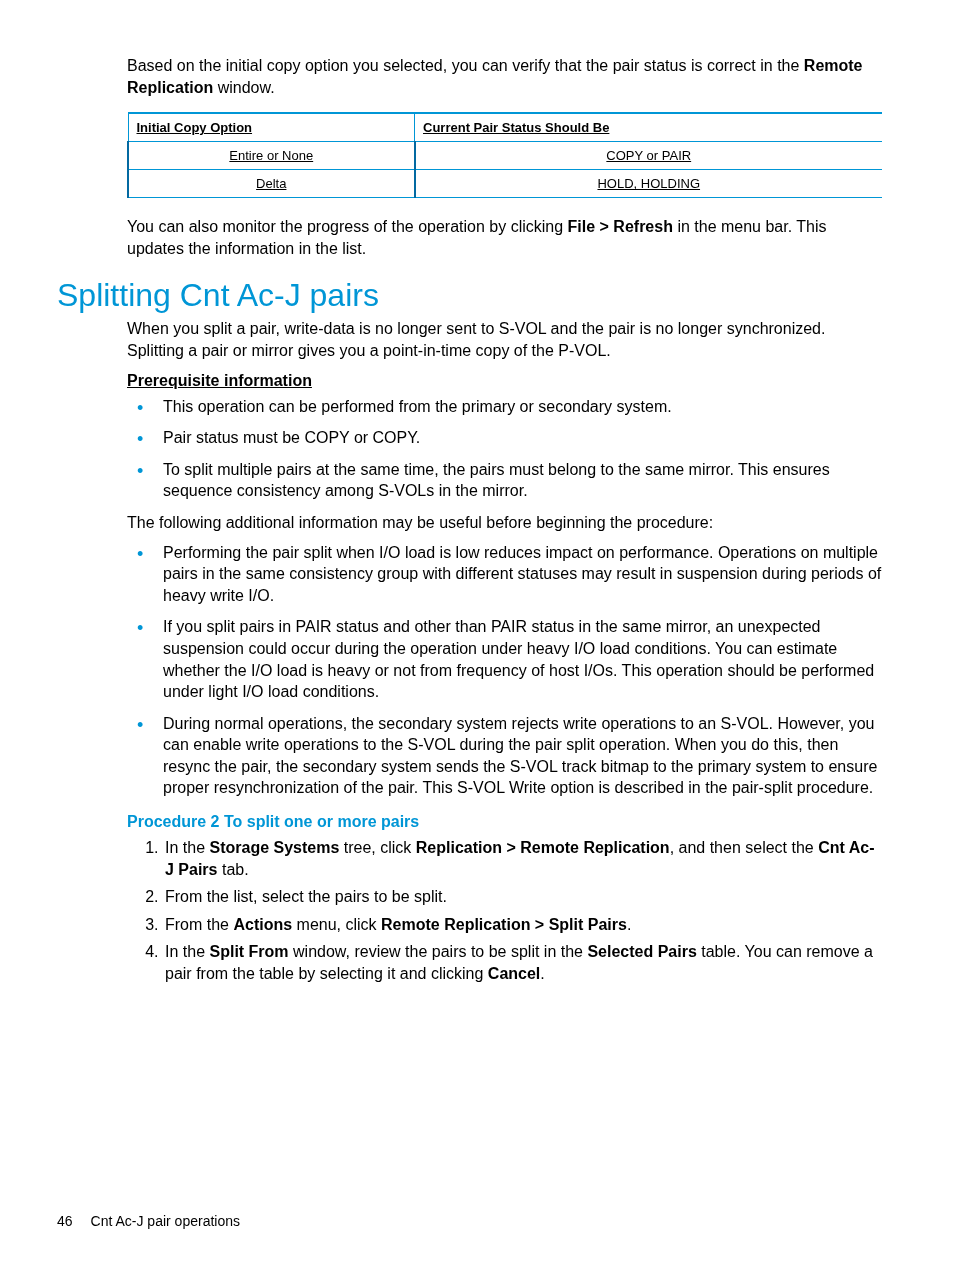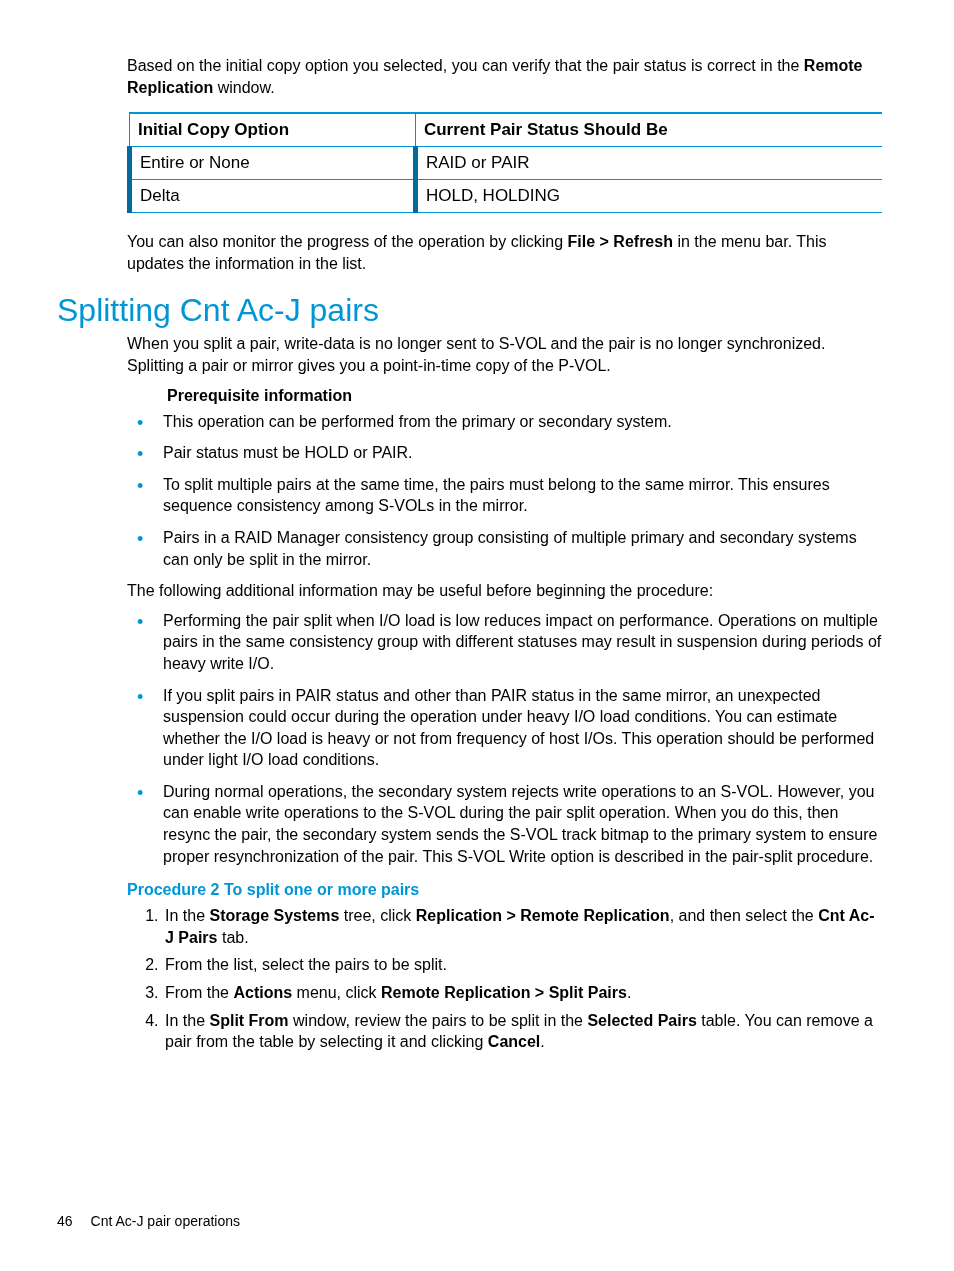--- a/index.html
+++ b/index.html
@@ -26,39 +26,42 @@
     color: #0096d6;
     font-size: 32px;
     font-weight: normal;
     margin: 18px 0 4px 0;
   }
   table.status-table {
     width: 100%;
     border-collapse: collapse;
     margin: 14px 0 18px 70px;
     width: calc(100% - 70px);
-    font-size: 17px;
+    font-size: 13px;
+    text-decoration: underline;
   }
   table.status-table th {
     text-align: left;
     font-weight: bold;
     border-top: 2px solid #0096d6;
     border-bottom: 1px solid #0096d6;
     border-left: 1px solid #0096d6;
     padding: 6px 8px;
   }
   table.status-table td {
     border-bottom: 1px solid #0096d6;
-    border-left: 5px solid #0369a1;
+    border-left: 2px solid #0369a1;
     padding: 6px 8px;
+    text-align: center;
   }
   table.status-table th:first-child { width: 38%; }
   .sub-heading {
     font-weight: bold;
-    margin: 10px 0 6px 110px;
+    margin: 10px 0 6px 70px;
+    text-decoration: underline;
   }
   ul.bullets {
     margin: 4px 0 10px 70px;
     padding-left: 36px;
     list-style: none;
   }
   ul.bullets li {
     position: relative;
     margin-bottom: 10px;
     line-height: 1.35;
@@ -105,44 +108,43 @@
   <table class="status-table">
     <thead>
       <tr>
         <th>Initial Copy Option</th>
         <th>Current Pair Status Should Be</th>
       </tr>
     </thead>
     <tbody>
       <tr>
         <td>Entire or None</td>
-        <td>RAID or PAIR</td>
+        <td>COPY or PAIR</td>
       </tr>
       <tr>
         <td>Delta</td>
         <td>HOLD, HOLDING</td>
       </tr>
     </tbody>
   </table>
 
   <p class="body-text">
     <span>You can also monitor the progress of the operation by clicking </span><span class="bold">File &gt; Refresh</span><span> in the menu bar. This updates the information in the list.</span>
   </p>
 
   <h2 class="section-heading">Splitting Cnt Ac-J pairs</h2>
 
   <p class="body-text">When you split a pair, write-data is no longer sent to S-VOL and the pair is no longer synchronized. Splitting a pair or mirror gives you a point-in-time copy of the P-VOL.</p>
 
   <p class="sub-heading">Prerequisite information</p>
 
   <ul class="bullets">
     <li>This operation can be performed from the primary or secondary system.</li>
-    <li>Pair status must be HOLD or PAIR.</li>
+    <li>Pair status must be COPY or COPY.</li>
     <li>To split multiple pairs at the same time, the pairs must belong to the same mirror. This ensures sequence consistency among S-VOLs in the mirror.</li>
-    <li>Pairs in a RAID Manager consistency group consisting of multiple primary and secondary systems can only be split in the mirror.</li>
   </ul>
 
   <p class="body-text">The following additional information may be useful before beginning the procedure:</p>
 
   <ul class="bullets">
     <li>Performing the pair split when I/O load is low reduces impact on performance. Operations on multiple pairs in the same consistency group with different statuses may result in suspension during periods of heavy write I/O.</li>
     <li>If you split pairs in PAIR status and other than PAIR status in the same mirror, an unexpected suspension could occur during the operation under heavy I/O load conditions. You can estimate whether the I/O load is heavy or not from frequency of host I/Os. This operation should be performed under light I/O load conditions.</li>
     <li>During normal operations, the secondary system rejects write operations to an S-VOL. However, you can enable write operations to the S-VOL during the pair split operation. When you do this, then resync the pair, the secondary system sends the S-VOL track bitmap to the primary system to ensure proper resynchronization of the pair. This S-VOL Write option is described in the pair-split procedure.</li>
   </ul>
 

